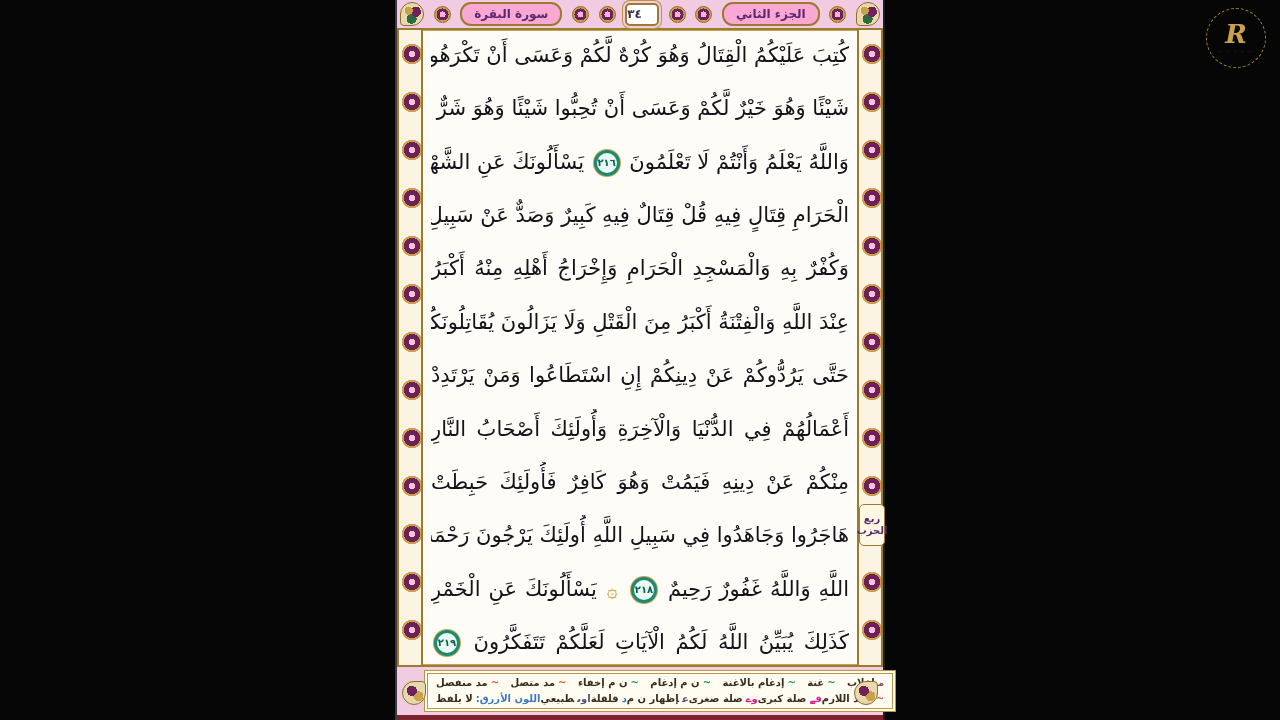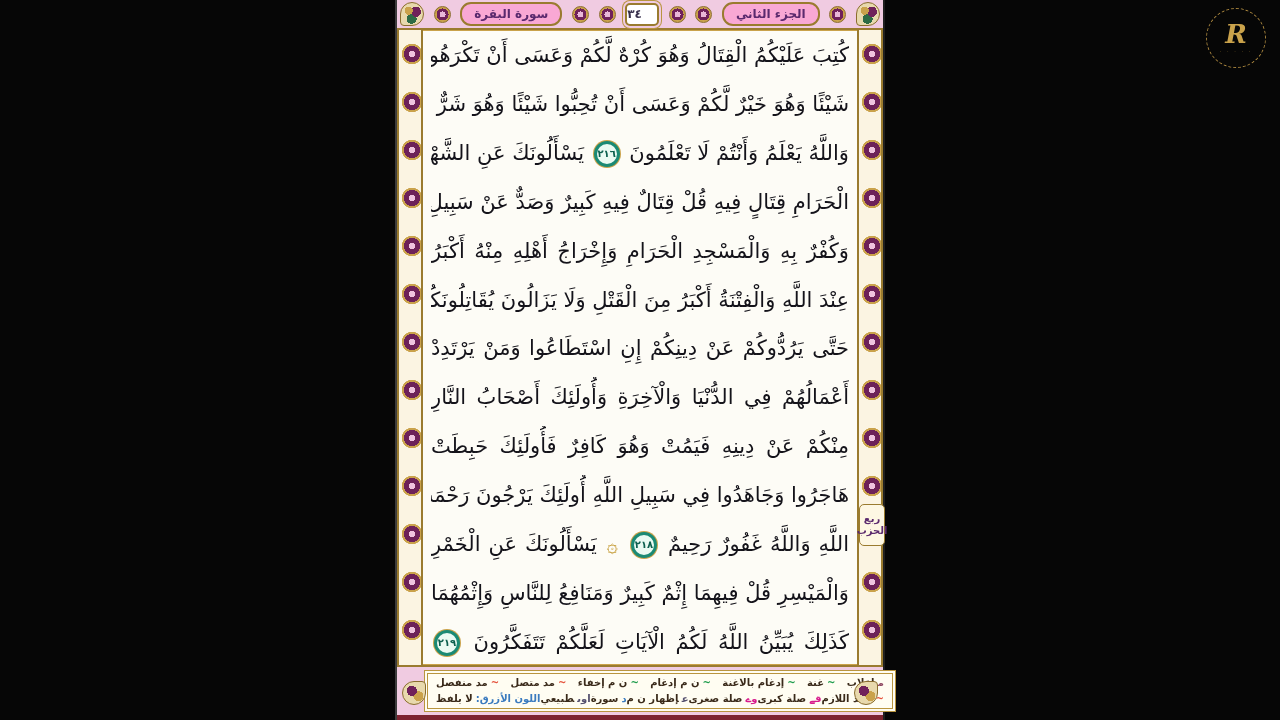--- a/index.html
+++ b/index.html
@@ -143,21 +143,20 @@
         <div class="line"><span>شَيْئًا وَهُوَ خَيْرٌ لَّكُمْ وَعَسَى أَنْ تُحِبُّوا شَيْئًا وَهُوَ شَرٌّ لَّكُمْ</span> </div>
         <div class="line"><span>وَاللَّهُ يَعْلَمُ وَأَنْتُمْ لَا تَعْلَمُونَ</span> <span class="ayah-marker">٢١٦</span> <span>يَسْأَلُونَكَ عَنِ الشَّهْرِ</span> </div>
         <div class="line"><span>الْحَرَامِ قِتَالٍ فِيهِ قُلْ قِتَالٌ فِيهِ كَبِيرٌ وَصَدٌّ عَنْ سَبِيلِ اللَّهِ</span> </div>
         <div class="line"><span>وَكُفْرٌ بِهِ وَالْمَسْجِدِ الْحَرَامِ وَإِخْرَاجُ أَهْلِهِ مِنْهُ أَكْبَرُ</span> </div>
         <div class="line"><span>عِنْدَ اللَّهِ وَالْفِتْنَةُ أَكْبَرُ مِنَ الْقَتْلِ وَلَا يَزَالُونَ يُقَاتِلُونَكُمْ</span> </div>
         <div class="line"><span>حَتَّى يَرُدُّوكُمْ عَنْ دِينِكُمْ إِنِ اسْتَطَاعُوا وَمَنْ يَرْتَدِدْ</span> </div>
         <div class="line"><span>أَعْمَالُهُمْ فِي الدُّنْيَا وَالْآخِرَةِ وَأُولَئِكَ أَصْحَابُ النَّارِ</span> </div>
         <div class="line"><span>مِنْكُمْ عَنْ دِينِهِ فَيَمُتْ وَهُوَ كَافِرٌ فَأُولَئِكَ حَبِطَتْ</span> </div>
         <div class="line"><span>هَاجَرُوا وَجَاهَدُوا فِي سَبِيلِ اللَّهِ أُولَئِكَ يَرْجُونَ رَحْمَتَ</span> </div>
         <div class="line"><span>اللَّهِ وَاللَّهُ غَفُورٌ رَحِيمٌ</span> <span class="ayah-marker">٢١٨</span> <span class="hizb-star">۞</span> <span>يَسْأَلُونَكَ عَنِ الْخَمْرِ</span> </div>
-        <div class="line"><span>وَالْمَيْسِرِ قُلْ فِيهِمَا إِثْمٌ كَبِيرٌ وَمَنَافِعُ لِلنَّاسِ وَإِثْمُهُمَا</span> </div>
         <div class="line"><span>كَذَلِكَ يُبَيِّنُ اللَّهُ لَكُمُ الْآيَاتِ لَعَلَّكُمْ تَتَفَكَّرُونَ</span> <span class="ayah-marker">٢١٩</span> </div>
       </div>
     <div class="border-v">
       <div class="rub-marker">
         <span>ربع</span>
         <span>الحزب</span>
       </div>
     </div>
   </div>
 
@@ -171,21 +170,21 @@
           <span class="legend-item"><span class="legend-sym" style="color: rgb(31, 157, 77);">~</span><span>ن م إدغام</span></span>
           <span class="legend-item"><span class="legend-sym" style="color: rgb(31, 157, 77);">~</span><span>ن م إخفاء</span></span>
           <span class="legend-item"><span class="legend-sym" style="color: rgb(229, 83, 60);">~</span><span>مد متصل</span></span>
           <span class="legend-item"><span class="legend-sym" style="color: rgb(229, 83, 60);">~</span><span>مد منفصل</span></span>
         </div>
         <div class="legend-row">
           <span class="legend-item"><span class="legend-sym" style="color: rgb(229, 83, 60);">~</span><span>المد اللازم</span></span>
           <span class="legend-item"><span class="legend-sym" style="color: rgb(216, 27, 140);">قے</span><span>صلة كبرى</span></span>
           <span class="legend-item"><span class="legend-sym" style="color: rgb(216, 27, 140);">وے</span><span>صلة صغرى</span></span>
           <span class="legend-item"><span class="legend-sym" style="color: rgb(85, 80, 110);">ع</span><span>إظهار ن م</span></span>
-          <span class="legend-item"><span class="legend-sym" style="color: rgb(59, 123, 191);">د</span><span>سورة</span></span>
+          <span class="legend-item"><span class="legend-sym" style="color: rgb(59, 123, 191);">د</span><span>قلقلة</span></span>
           <span class="legend-item"><span class="legend-sym" style="color: rgb(85, 80, 110);">اوى</span><span>طبيعي</span></span>
           <span class="legend-item"><span class="legend-sym" style="color: rgb(59, 123, 191);">اللون الأزرق:</span><span>لا يلفظ</span></span>
         </div>
       </div>
     <div class="blc right"></div>
   </div>
   <div class="page-bottom-bar"></div>
 </div>
 
 <div class="logo">

